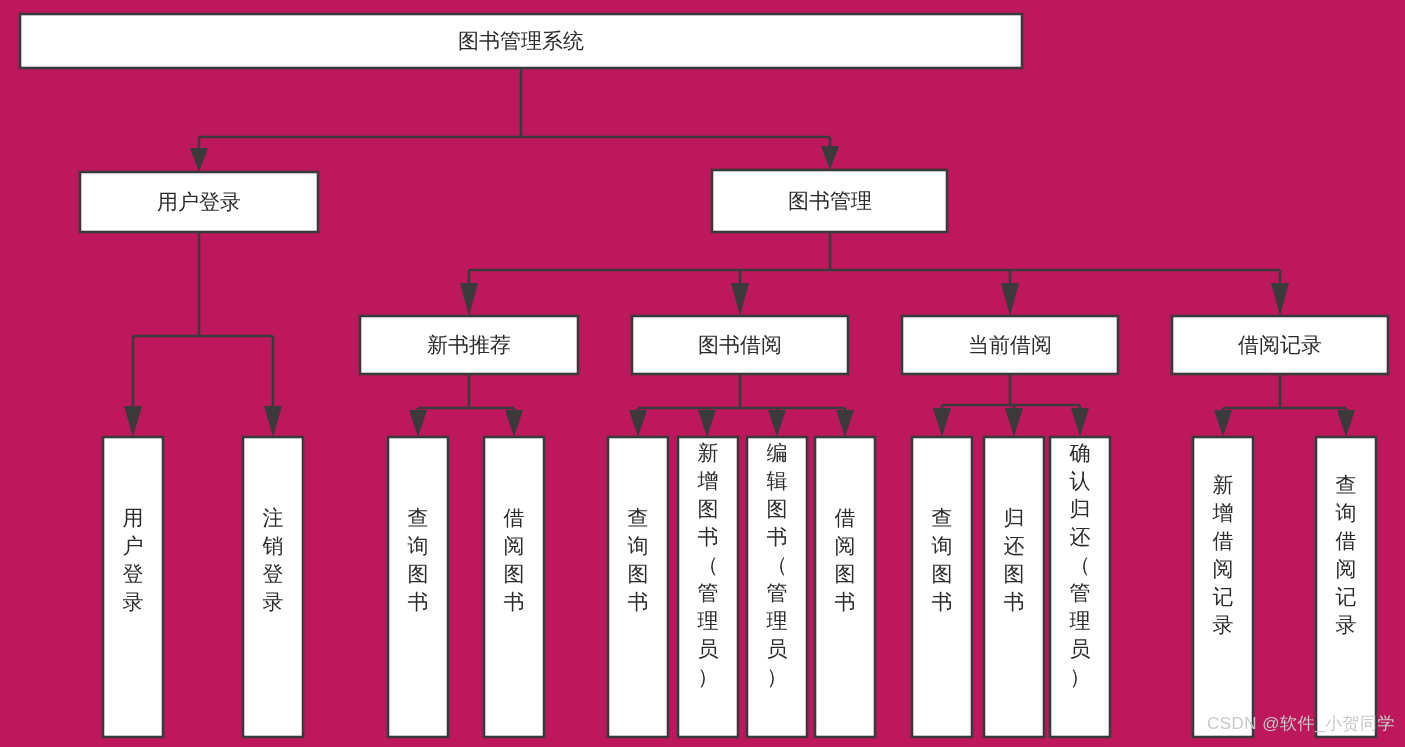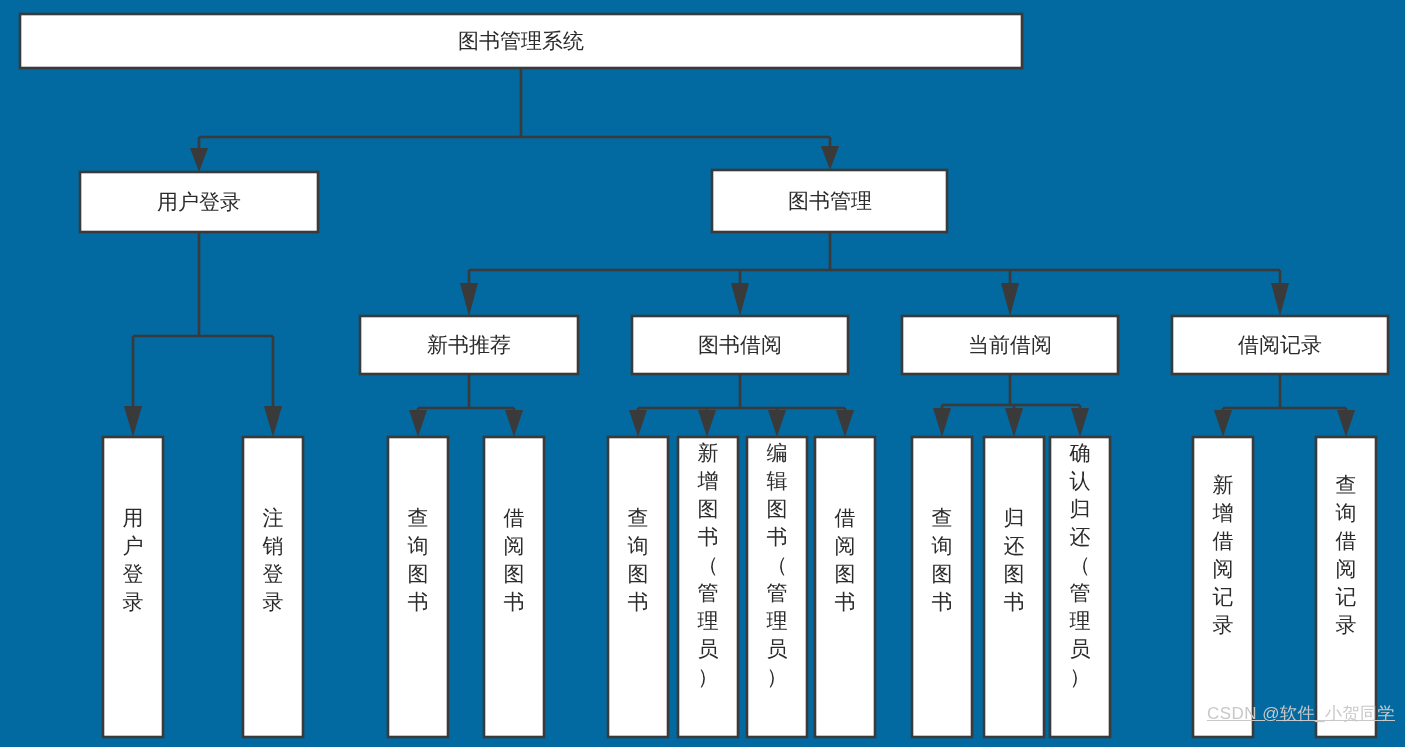--- a/index.html
+++ b/index.html
@@ -10,21 +10,21 @@
   body {
     width: 1405px;
     height: 747px;
     font-family: "Liberation Sans", sans-serif;
     overflow: hidden;
   }
   #diagram-root {
     position: relative;
     width: 1405px;
     height: 747px;
-    background: #0369a1;
+    background: #be185d;
   }
   svg#tree-svg {
     position: absolute;
     left: 0;
     top: 0;
     width: 1405px;
     height: 747px;
     display: block;
   }
   .node-box {
@@ -51,28 +51,27 @@
   }
   .node-label-vert {
     fill: #2b2b2b;
     font-family: "Liberation Sans", sans-serif;
     font-size: 21px;
     text-anchor: middle;
   }
   .watermark {
     position: absolute;
     right: 10px;
-    bottom: 22px;
+    bottom: 12px;
     font-family: "Liberation Sans", sans-serif;
     font-size: 17px;
     color: #c8c8c8;
     letter-spacing: 0.5px;
     white-space: nowrap;
     user-select: none;
-    text-decoration: underline;
   }
 </style>
 </head>
 <body>
 
 <div id="diagram-root">
 
   <svg id="tree-svg" viewBox="0 0 1405 747">
 
     <defs></defs>

